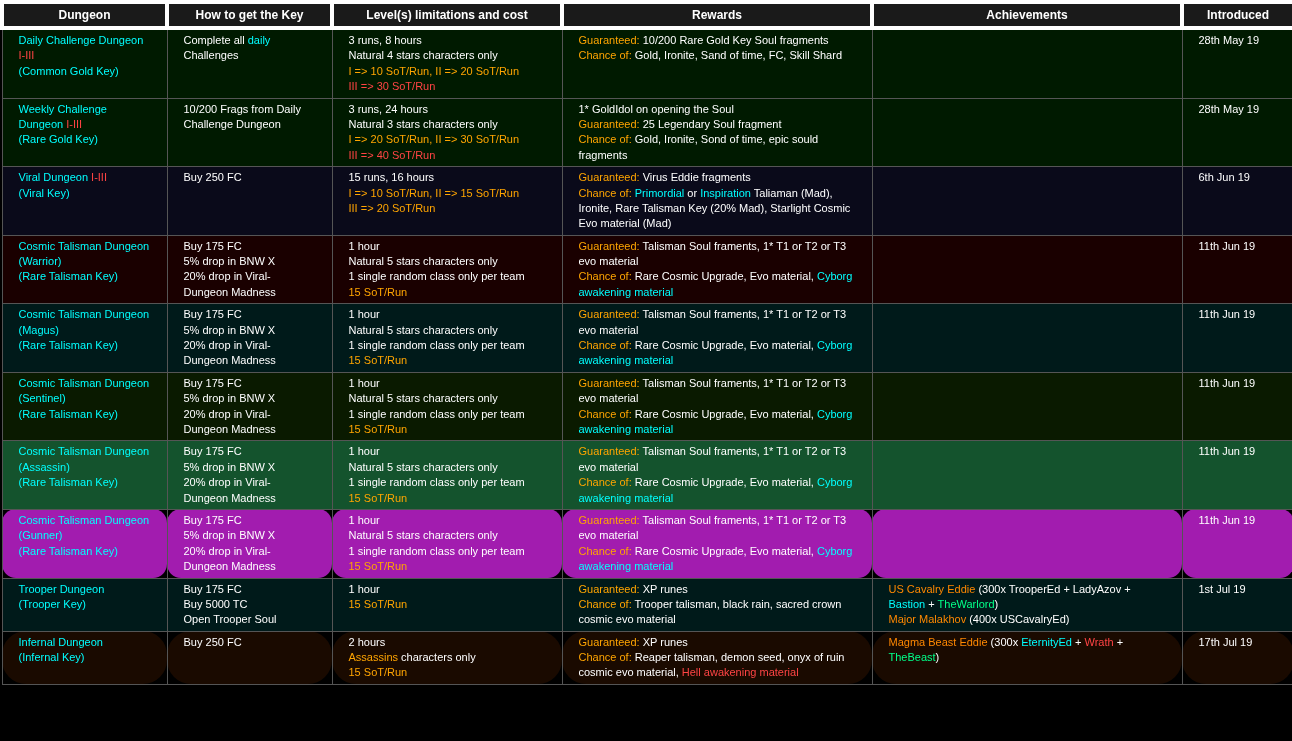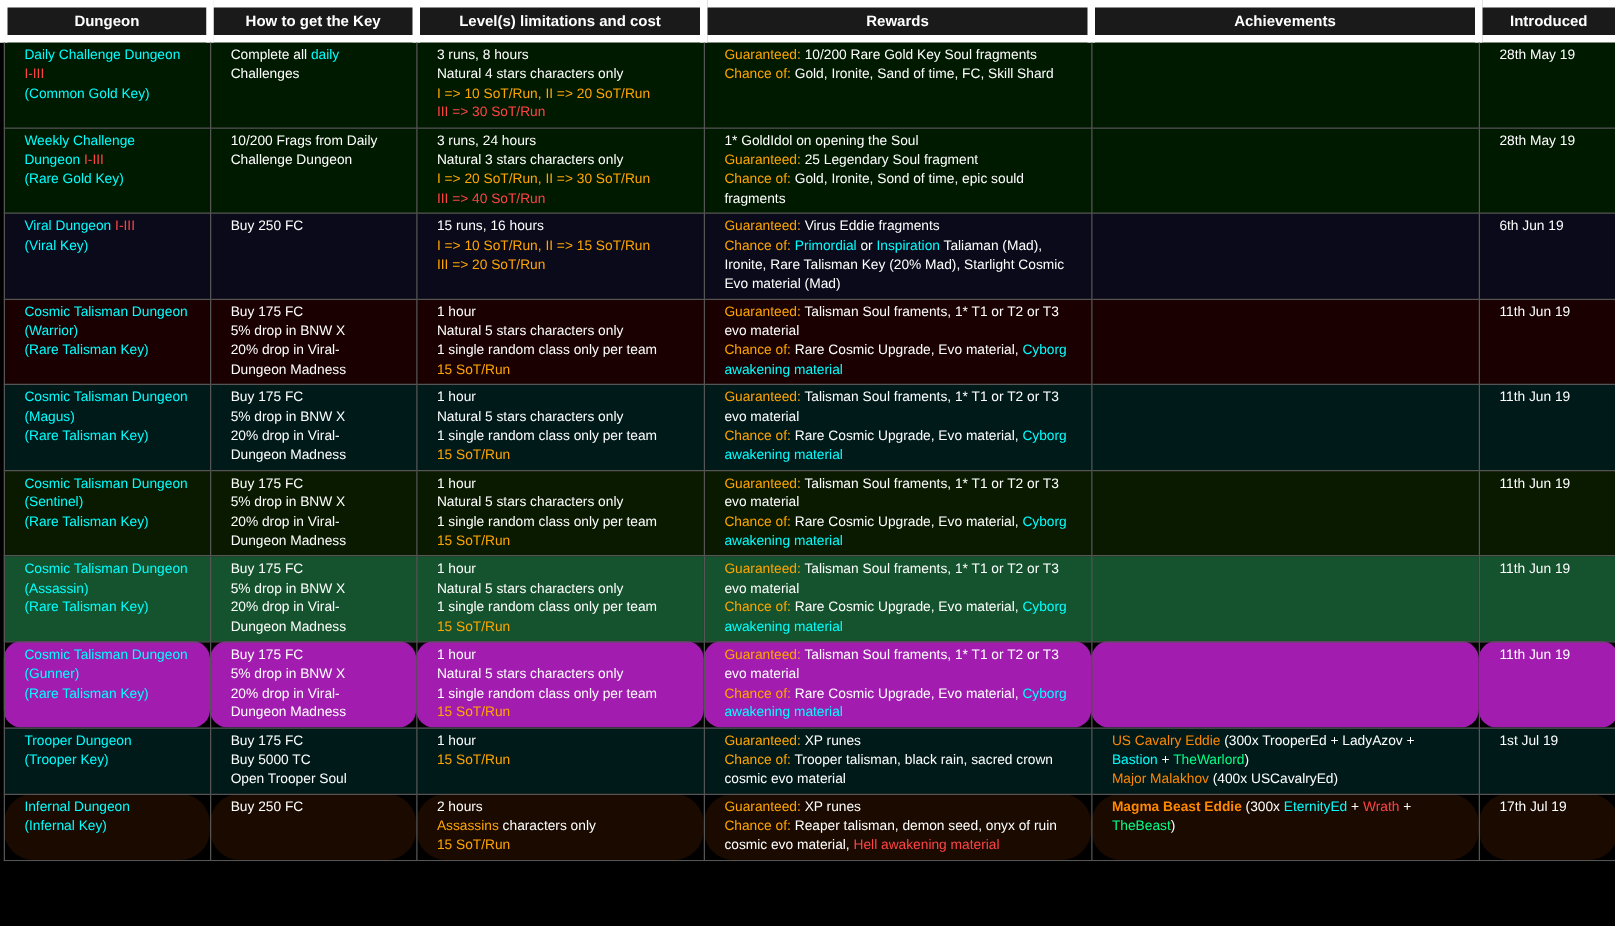--- a/index.html
+++ b/index.html
@@ -10,21 +10,21 @@
       color: #fff;
       width: 1292px;
     }
     table {
       width: 1292px;
       border-collapse: collapse;
       table-layout: fixed;
     }
     th {
       background: #1a1a1a;
-      border: 6px solid #ffffff;
+      border: 4px solid #ffffff;
       padding: 4px 5px;
       text-align: center;
       font-size: 12px;
       font-weight: bold;
       color: #fff;
     }
     td {
       border: 1px solid #555;
       padding: 3px 16px;
       vertical-align: top;
@@ -297,18 +297,18 @@
       <td>
         2 hours<br>
         <span class="orange">Assassins</span> characters only<br>
         <span class="orange">15 SoT/Run</span>
       </td>
       <td>
         <span class="orange">Guaranteed:</span> XP runes<br>
         <span class="orange">Chance of:</span> Reaper talisman, demon seed, onyx of ruin cosmic evo material, <span style="color:#ff4444;">Hell awakening material</span>
       </td>
       <td>
-        <span style="color:#ff8800;font-weight:bold;">Magma Beast Eddie</span> (300x <span style="color:#00ffff;">EternityEd</span> + <span style="color:#ff4444;">Wrath</span> + <span style="color:#00ff88;">TheBeast</span>)
+        <span style="color:#ff8800;">Magma Beast Eddie</span> (300x <span style="color:#00ffff;">EternityEd</span> + <span style="color:#ff4444;">Wrath</span> + <span style="color:#00ff88;">TheBeast</span>)
       </td>
       <td class="intro-cell">17th Jul 19</td>
     </tr>
   </tbody>
 </table>
 
 </body></html>

